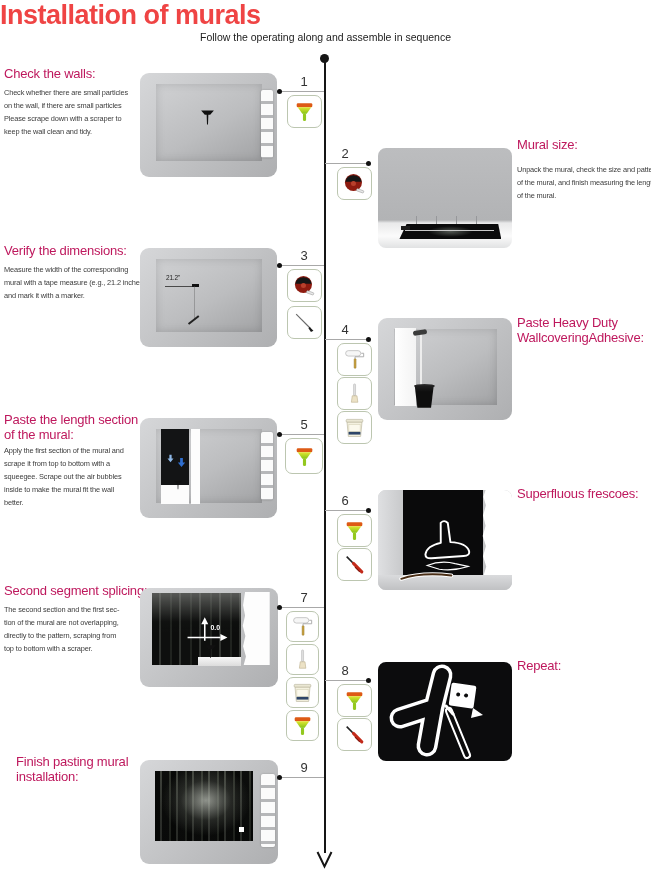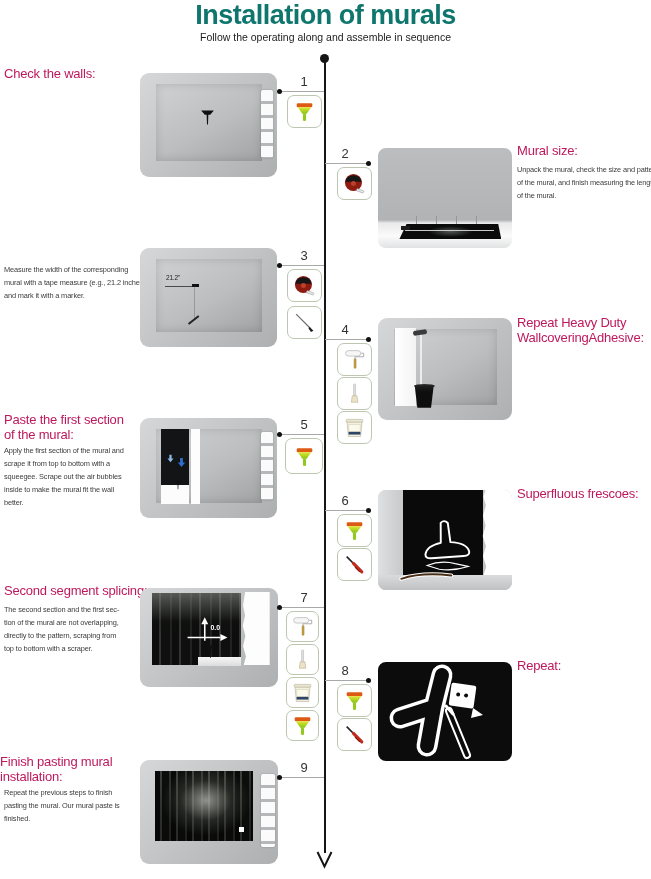--- a/index.html
+++ b/index.html
@@ -1,20 +1,20 @@
 <!DOCTYPE html>
 <html><head>
 <meta charset="utf-8">
 <style>
   html,body { margin:0; padding:0; background:#fff; }
   #canvas { position:relative; width:651px; height:879px; background:#fff;
             font-family:"Liberation Sans", sans-serif; overflow:hidden; }
   .abs { position:absolute; }
-  .title { position:absolute; top:0; left:0; width:100%; text-align:center;
-           font-size:27px; font-weight:bold; color:#0f766e; letter-spacing:-0.5px; }
+  .title { position:absolute; top:0; left:0; width:100%; 
+           font-size:27px; font-weight:bold; color:#ef4444; letter-spacing:-0.5px; }
   .subtitle { position:absolute; top:31px; left:0; width:100%; text-align:center;
               font-size:10.5px; color:#222; }
   .spine { position:absolute; left:324px; top:58px; width:1.6px; height:795px; background:#151515; }
   .spine-dot { position:absolute; left:320px; top:54px; width:9px; height:9px;
                border-radius:50%; background:#151515; }
   .spine-arrow { position:absolute; left:315px; top:850px; width:19px; height:19px; }
   .num { position:absolute; width:40px; text-align:center; font-size:13px; color:#333; }
   .conn { position:absolute; height:1px; background:#a8a8a8; }
   .cdot { position:absolute; width:5px; height:5px; border-radius:50%; background:#111; }
   .ibox { position:absolute; width:33px; height:31px; background:#fff;
@@ -99,20 +99,24 @@
   <div class="title">Installation of murals</div>
   <div class="subtitle">Follow the operating along and assemble in sequence</div>
 
   <div class="spine"></div>
   <div class="spine-dot"></div>
   <svg class="spine-arrow" viewBox="0 0 19 19">
     <path d="M2.5 2 L9.5 16.5 L16.5 2" fill="none" stroke="#151515" stroke-width="2"></path>
   </svg>
 
   <div class="h" style="left:4px;top:66px;width:145px">Check the walls:</div>
+  <div class="b" style="left:4px;top:86px;width:140px">Check whether there are small particles
+on the wall, if there are small particles
+Please scrape down with a scraper to
+keep the wall clean and tidy.</div>
   <div class="room" style="left:140px;top:73px;width:137px;height:104px">
     <div class="backwall"></div>
     <div class="ladder" style="right:3%;top:16%;bottom:18%;width:9%"></div>
     <svg class="abs" style="left:43%;top:34%;width:17px;height:19px" viewBox="0 0 24 24">
         <use href="#i-scraper-black"></use>
       </svg>
   </div>
   <div class="conn" style="left:281px;top:91px;width:43px"></div>
   <div class="cdot" style="left:277px;top:89px"></div>
   <div class="num" style="left:284px;top:74px">1</div>
@@ -134,25 +138,26 @@
     <div class="abs" style="left:28%;top:68%;width:1px;height:9px;background:#96979a"></div>
     <div class="abs" style="left:43%;top:68%;width:1px;height:9px;background:#96979a"></div>
     <div class="abs" style="left:58%;top:68%;width:1px;height:9px;background:#96979a"></div>
     <div class="abs" style="left:73%;top:68%;width:1px;height:9px;background:#96979a"></div>
     <div class="abs" style="left:16%;top:76%;width:76%;height:15%;background:#0b0b0c;clip-path:polygon(7% 0,97% 0,100% 100%,0 100%)">
       <div class="abs" style="left:28%;top:12%;width:44%;height:76%;background:radial-gradient(ellipse,rgba(150,160,150,.5),rgba(0,0,0,0) 70%)"></div>
       <div class="abs" style="left:5%;top:42%;width:88%;height:1px;background:#c9c9c9"></div>
     </div>
     <div class="abs" style="left:17%;top:78%;width:9px;height:4px;background:#1c1c1c"></div>
   </div>
-  <div class="h" style="left:517px;top:143px;width:133px">Mural size:</div>
+  <div class="h" style="left:517px;top:137px;width:133px">Mural size:</div>
   <div class="b" style="left:517px;top:163px;width:134px">Unpack the mural, check the size and pattern
 of the mural, and finish measuring the length
 of the mural.</div>
 
+  <div class="h" style="left:4px;top:243px;width:150px">Verify the dimensions:</div>
   <div class="b" style="left:4px;top:263px;width:140px">Measure the width of the corresponding
 mural with a tape measure (e.g., 21.2 inches)
 and mark it with a marker.</div>
   <div class="room" style="left:140px;top:248px;width:137px;height:99px">
     <div class="backwall"></div>
     <span class="meas" style="left:19%;top:26%">21.2"</span>
     <div class="abs" style="left:18%;top:38%;width:22%;height:1px;background:#4a4a4a"></div>
     <div class="abs" style="left:38%;top:36.5%;width:7px;height:2.5px;background:#111"></div>
     <div class="abs" style="left:39.5%;top:38%;width:1px;height:34%;background:rgba(80,80,80,.35)"></div>
     <div class="abs" style="left:34%;top:72%;width:13px;height:1.5px;background:#222;transform:rotate(-38deg)"></div>
@@ -190,24 +195,24 @@
       </svg>
     </div>
   <div class="room" style="left:378px;top:318px;width:134px;height:102px">
     <div class="backwall"></div>
     <div class="abs" style="left:13%;top:10%;width:15%;height:76%;background:linear-gradient(90deg,#ffffff,#f3f3f3)"></div>
     <div class="abs" style="left:31.5%;top:16%;width:1.5px;height:56%;background:#ededed"></div>
     <div class="abs" style="left:26%;top:12%;width:14px;height:5px;border-radius:2.5px;background:#3b3b3b;transform:rotate(-8deg)"></div>
     <div class="abs" style="left:26.5%;top:64.5%;width:16%;height:4px;border-radius:50%;background:#303030"></div>
     <div class="abs" style="left:26%;top:66%;width:17%;height:22%;background:linear-gradient(180deg,#222 0,#0e0e0e 30%);clip-path:polygon(8% 0,92% 0,80% 100%,20% 100%)"></div>
   </div>
-  <div class="h" style="left:517px;top:315px;width:134px">Repeat Heavy Duty
+  <div class="h" style="left:517px;top:315px;width:134px">Paste Heavy Duty
 WallcoveringAdhesive:</div>
 
-  <div class="h" style="left:4px;top:412px;width:150px">Paste the first section
+  <div class="h" style="left:4px;top:412px;width:150px">Paste the length section
 of the mural:</div>
   <div class="b" style="left:4px;top:444px;width:140px">Apply the first section of the mural and
 scrape it from top to bottom with a
 squeegee. Scrape out the air bubbles
 inside to make the mural fit the wall
 better.</div>
   <div class="room" style="left:140px;top:418px;width:137px;height:100px">
     <div class="backwall"></div>
     <div class="ladder" style="right:3%;top:14%;bottom:18%;width:9%"></div>
     <div class="abs" style="left:15%;top:11%;width:21%;height:56%;background:#131415"></div>
@@ -332,25 +337,22 @@
         <circle cx="88" cy="33" r="2" fill="#0c0c0d"></circle>
       </g>
       <path d="M95 46 l10 7 -12 3 z" fill="#fff"></path>
       <path d="M71 49 L89 93" stroke="#fff" stroke-width="8" stroke-linecap="round"></path>
       <path d="M71 49 L89 93" stroke="#0c0c0d" stroke-width="4" stroke-linecap="round"></path>
       <path d="M68 44 l7 8" stroke="#fff" stroke-width="3" stroke-linecap="round"></path>
     </svg>
   </div>
   <div class="h" style="left:517px;top:658px;width:134px">Repeat:</div>
 
-  <div class="h" style="left:0;top:754px;width:140px">Finish pasting mural
+  <div class="h" style="left:16px;top:754px;width:140px">Finish pasting mural
 installation:</div>
-  <div class="b" style="left:4px;top:786px;width:140px">Repeat the previous steps to finish
-pasting the mural. Our mural paste is
-finished.</div>
   <div class="room" style="left:140px;top:760px;width:138px;height:104px">
     <div class="abs" style="left:11%;top:11%;width:71%;height:67%;background:radial-gradient(ellipse at 52% 42%,rgba(200,205,195,.7),rgba(120,125,115,.25) 35%,rgba(0,0,0,0) 62%),repeating-linear-gradient(90deg,rgba(6,7,6,.95) 0 5px,rgba(95,100,92,.4) 5px 7px,rgba(10,11,10,.92) 7px 14px,rgba(55,60,52,.5) 14px 16px),linear-gradient(#2a2c26,#0b0c0a 60%,#050505)"></div>
     <div class="abs" style="left:72%;top:64%;width:5px;height:5px;background:#fff"></div>
     <div class="ladder" style="right:2.5%;top:13%;bottom:16%;width:10%"></div>
   </div>
   <div class="conn" style="left:281px;top:777px;width:43px"></div>
   <div class="cdot" style="left:277px;top:775px"></div>
   <div class="num" style="left:284px;top:760px">9</div>
 
 </div>

